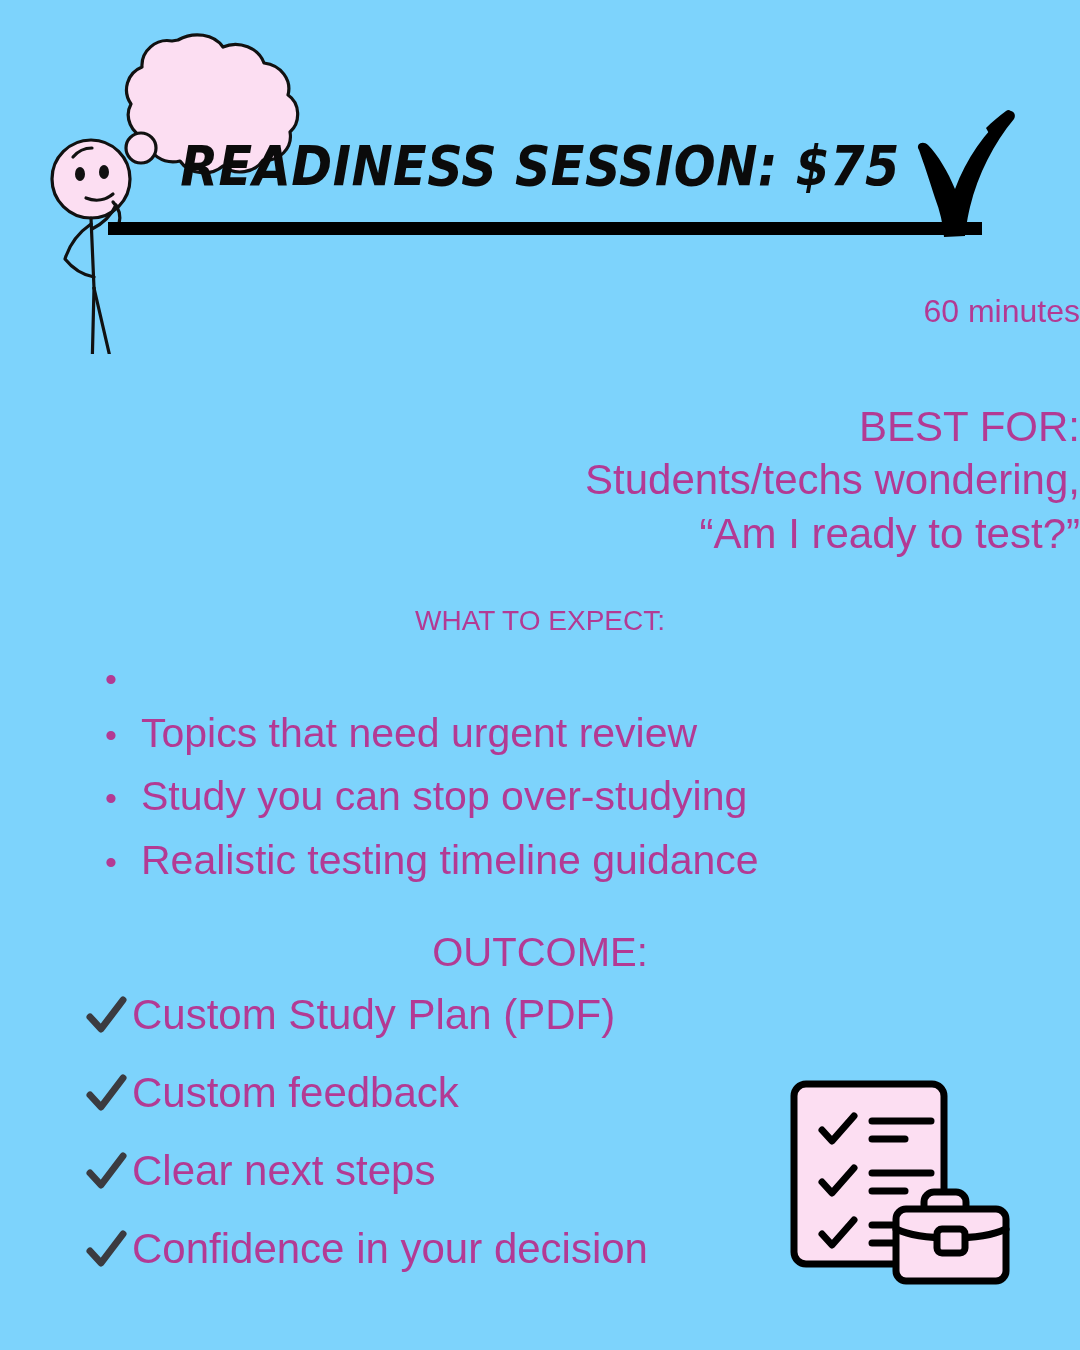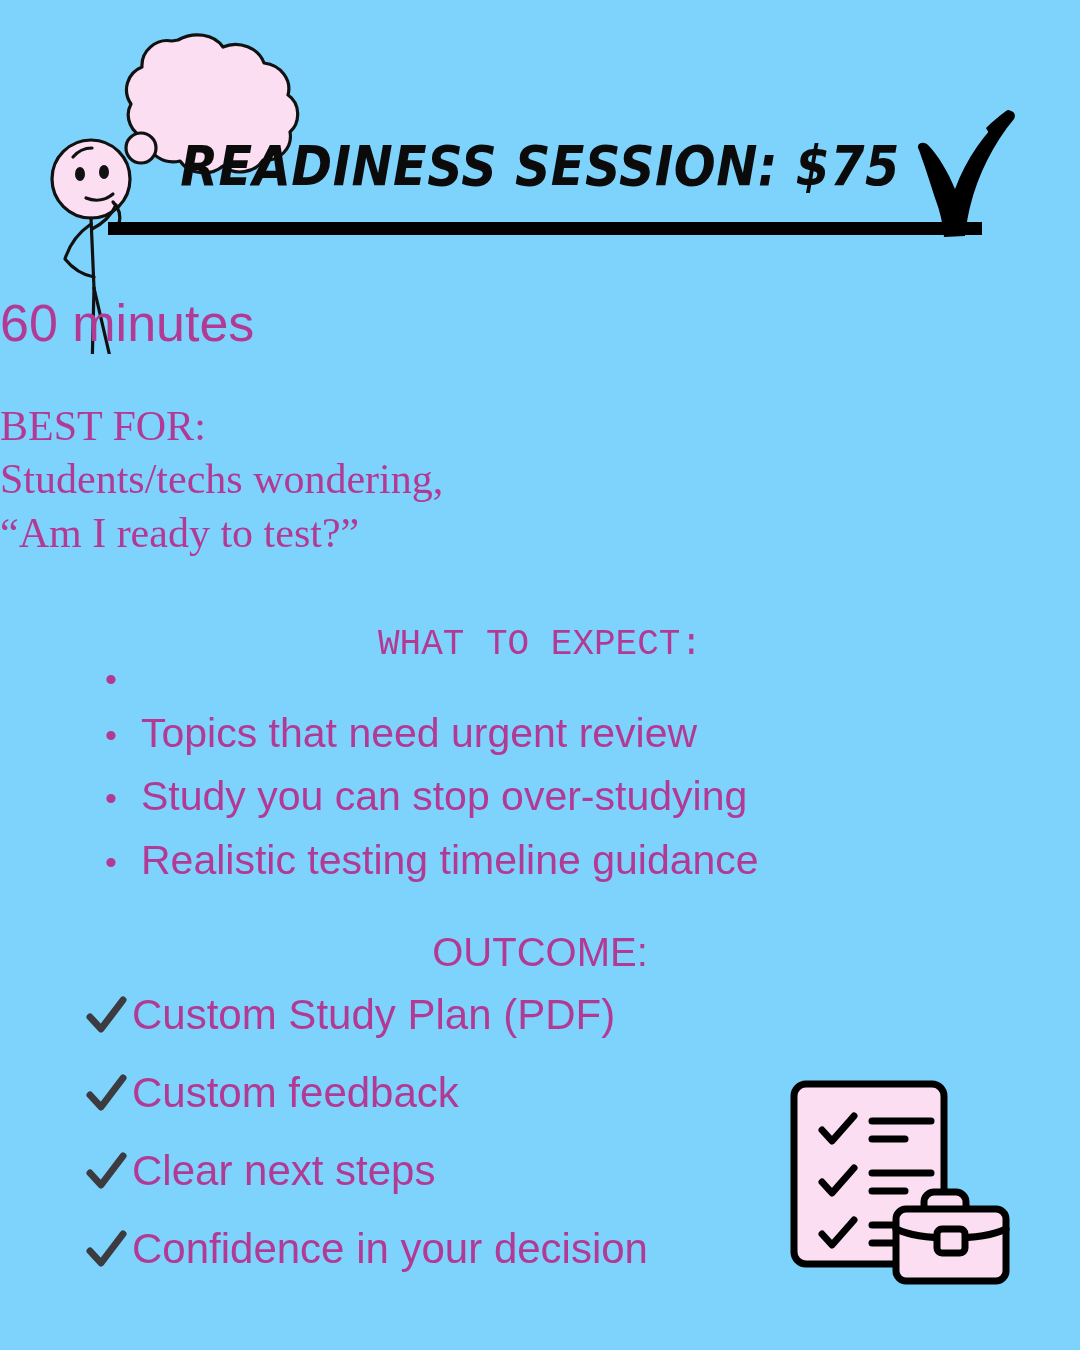--- a/index.html
+++ b/index.html
@@ -64,49 +64,47 @@
     width: 140px;
     height: 150px;
   }
 
   
   .duration {
     position: absolute;
     left: 0;
     top: 293px;
     width: 1080px;
-    text-align: left;
-    font-size: 52px;
+    text-align: right;
+    font-size: 32px;
     color: #b33a94;
     line-height: 1.16;
   }
 
   .best-for {
     position: absolute;
     left: 0;
     top: 400px;
     width: 1080px;
-    text-align: left;
+    text-align: right;
     color: #b33a94;
     font-size: 42px;
     line-height: 1.27;
-    font-family: Liberation Serif, serif;
   }
   .best-for .line { display: block; }
 
   .expect-head {
     position: absolute;
     left: 0;
-    top: 623px;
+    top: 604px;
     width: 1080px;
     text-align: center;
     color: #b33a94;
-    font-size: 36px;
+    font-size: 28px;
     line-height: 1.2;
-    font-family: Liberation Mono, monospace;
   }
 
   .expect-list {
     position: absolute;
     left: 105px;
     top: 662px;
     width: 900px;
     margin: 0;
     padding: 0;
     list-style: none;

